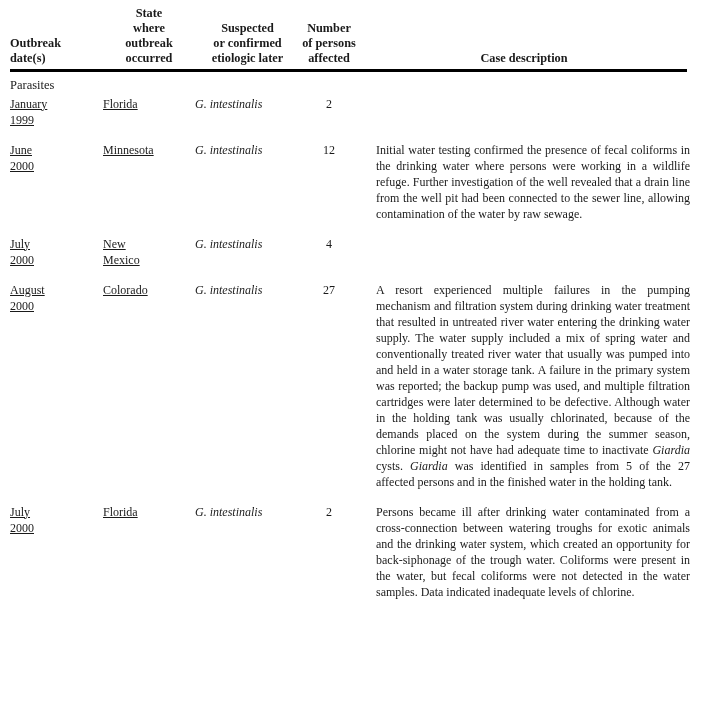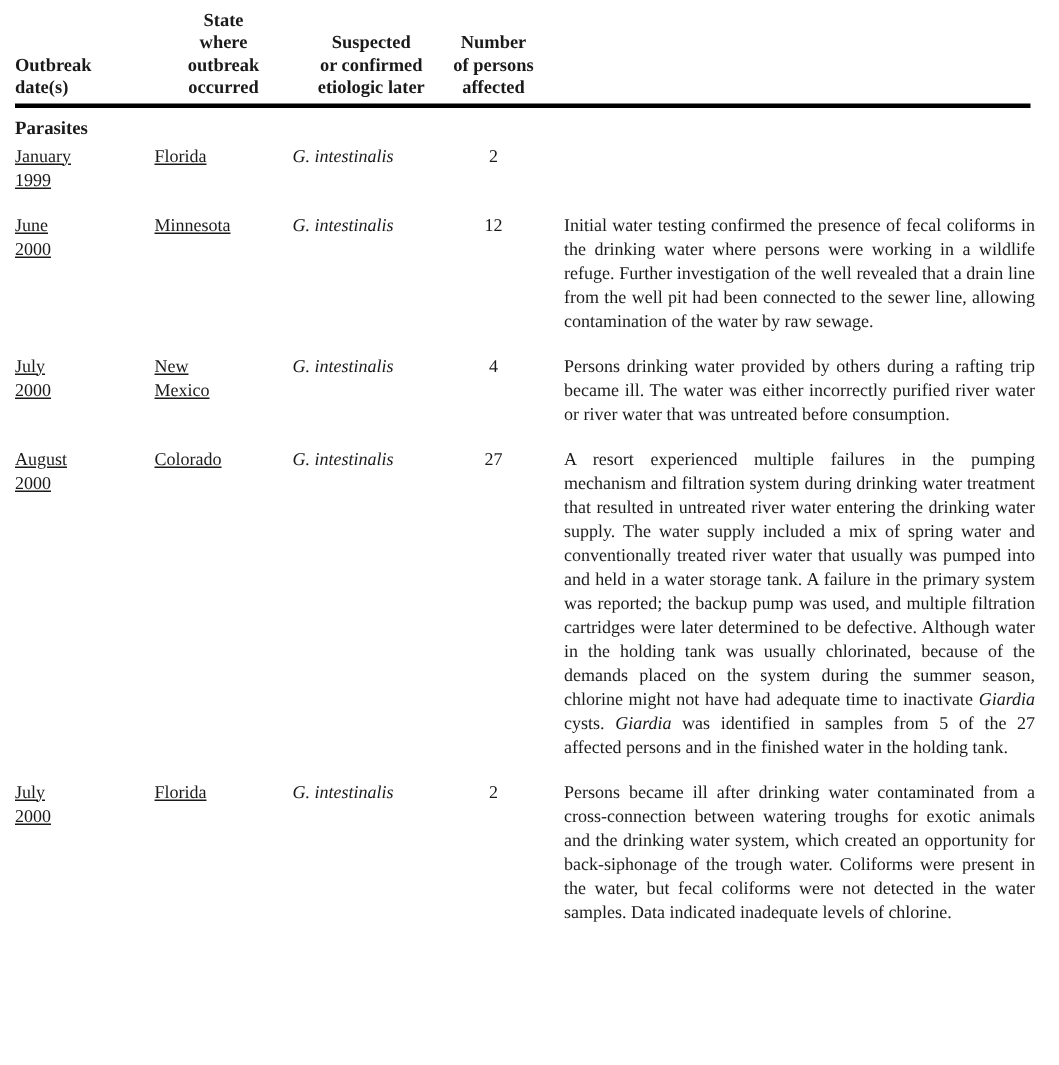--- a/index.html
+++ b/index.html
@@ -35,21 +35,21 @@
   .hcell { white-space: pre-line; }
   .hcell.center { text-align: center; }
   .rule {
     height: 2.5px;
     width: 677px;
     background: var(--rule);
     margin-top: 3px;
     margin-bottom: 5px;
   }
   .section-label {
-    font-weight: 700;
+    font-weight: 400;
     font-size: 12.5px;
     line-height: 16px;
     margin: 1px 0 3px 0;
   }
   .trow {
     line-height: 16px;
     margin-bottom: 14px;
   }
   .trow:last-child { margin-bottom: 0; }
   .cell-date, .cell-state { white-space: pre-line; text-decoration: underline; }
@@ -71,20 +71,21 @@
     <div class="hcell center">State
 where
 outbreak
 occurred</div>
     <div class="hcell center">Suspected
 or confirmed
 etiologic later</div>
     <div class="hcell center">Number
 of persons
 affected</div>
+    <div class="hcell center">Case description</div>
   </div>
 
   <div class="rule"></div>
 
   <div class="section-label">Parasites</div>
 
   <div class="trow">
     <div class="cell-date">January
 1999</div>
     <div class="cell-state">Florida</div>
@@ -101,21 +102,20 @@
     <div class="cell-desc"><span>Initial water testing confirmed the presence of fecal coliforms in the drinking water where persons were working in a wildlife refuge. Further investigation of the well revealed that a drain line from the well pit had been connected to the sewer line, allowing contamination of the water by raw sewage.</span></div>
   </div>
 
   <div class="trow">
     <div class="cell-date">July
 2000</div>
     <div class="cell-state">New
 Mexico</div>
     <div class="cell-agent">G. intestinalis</div>
     <div class="cell-affected">4</div>
-    <div class="cell-desc"><span>Persons drinking water provided by others during a rafting trip became ill. The water was either incorrectly purified river water or river water that was untreated before consumption.</span></div>
   </div>
 
   <div class="trow">
     <div class="cell-date">August
 2000</div>
     <div class="cell-state">Colorado</div>
     <div class="cell-agent">G. intestinalis</div>
     <div class="cell-affected">27</div>
     <div class="cell-desc"><span>A resort experienced multiple failures in the pumping mechanism and filtration system during drinking water treatment that resulted in untreated river water entering the drinking water supply. The water supply included a mix of spring water and conventionally treated river water that usually was pumped into and held in a water storage tank. A failure in the primary system was reported; the backup pump was used, and multiple filtration cartridges were later determined to be defective. Although water in the holding tank was usually chlorinated, because of the demands placed on the system during the summer season, chlorine might not have had adequate time to inactivate </span><span style="font-style: italic;">Giardia</span><span> cysts. </span><span style="font-style: italic;">Giardia</span><span> was identified in samples from 5 of the 27 affected persons and in the finished water in the holding tank.</span></div>
   </div>

